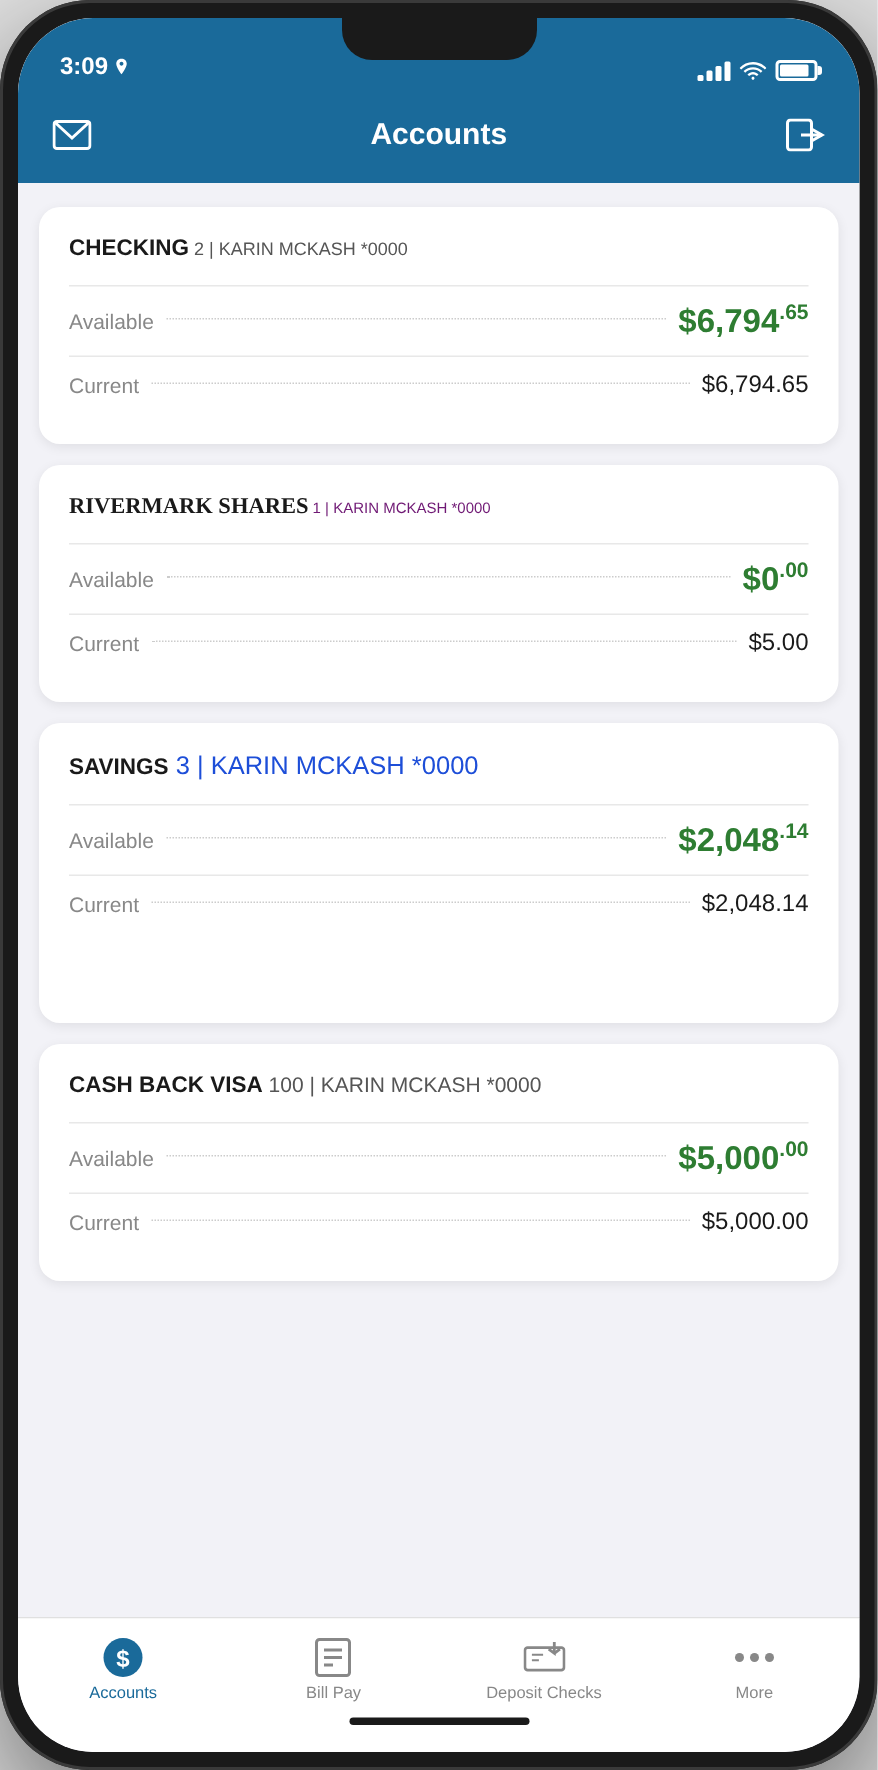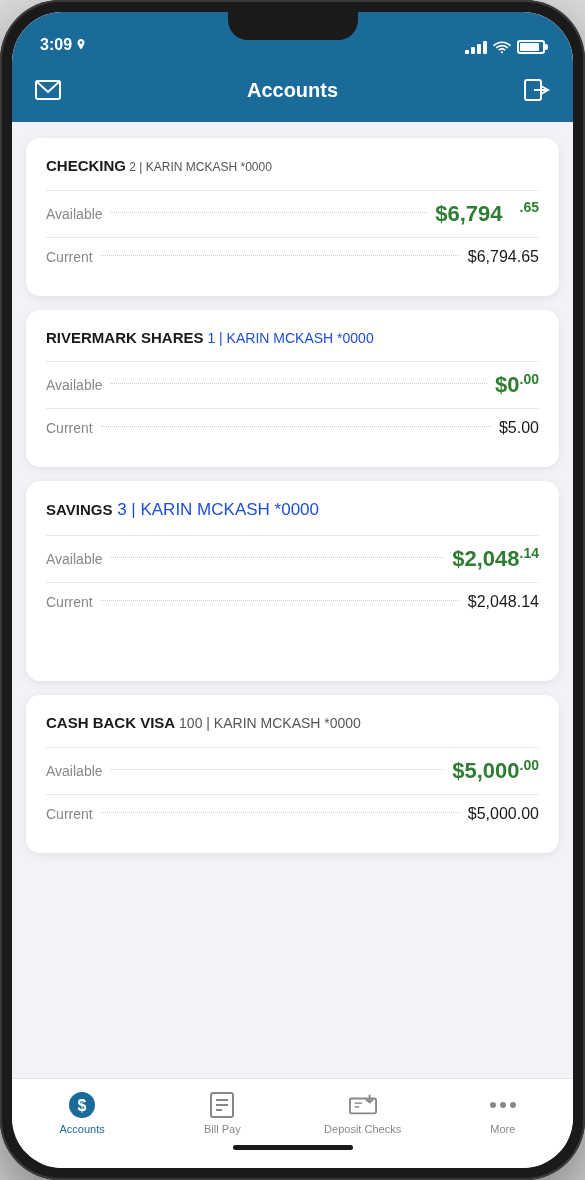--- a/index.html
+++ b/index.html
@@ -323,33 +323,33 @@
     <div class="main-content">
 
       <div class="account-card">
         <div class="account-name">
           <span style="font-weight:800; text-transform:uppercase;">CHECKING</span><span style="color:#555; font-weight:400; text-transform:uppercase; font-size:12px;"> 2 | KARIN MCKASH *0000</span>
         </div>
         <div class="balance-row">
           <span class="balance-label">Available</span>
           <div class="dotted-line"></div>
           <span class="balance-amount available">
-            <span class="amount-main">$6,794</span><sup class="amount-cents" style="font-size:14px;margin-left:17px;">.65</sup>
+            <span class="amount-main">$6,794</span><sup class="amount-cents" style="font-size:14px;">.65</sup>
           </span>
         </div>
         <div class="balance-row">
           <span class="balance-label">Current</span>
           <div class="dotted-line"></div>
           <span class="balance-amount">$6,794.65</span>
         </div>
       </div>
 
       <div class="account-card">
         <div class="account-name">
-          <span style="font-weight:800; text-transform:uppercase;">RIVERMARK SHARES</span><span style="color:#1d4ed8; font-weight:400; text-transform:uppercase; font-size:14px;margin-top:32px;"> 1 | KARIN MCKASH *0000</span>
+          <span style="font-weight:800; text-transform:uppercase;font-family:Liberation Serif, serif;">RIVERMARK SHARES</span><span style="color:#701a75; font-weight:400; text-transform:uppercase; font-size:10px;margin-top:32px;"> 1 | KARIN MCKASH *0000</span>
         </div>
         <div class="balance-row">
           <span class="balance-label">Available</span>
           <div class="dotted-line"></div>
           <span class="balance-amount available">
             <span class="amount-main">$0</span><sup class="amount-cents" style="font-size:14px;">.00</sup>
           </span>
         </div>
         <div class="balance-row">
           <span class="balance-label">Current</span>

